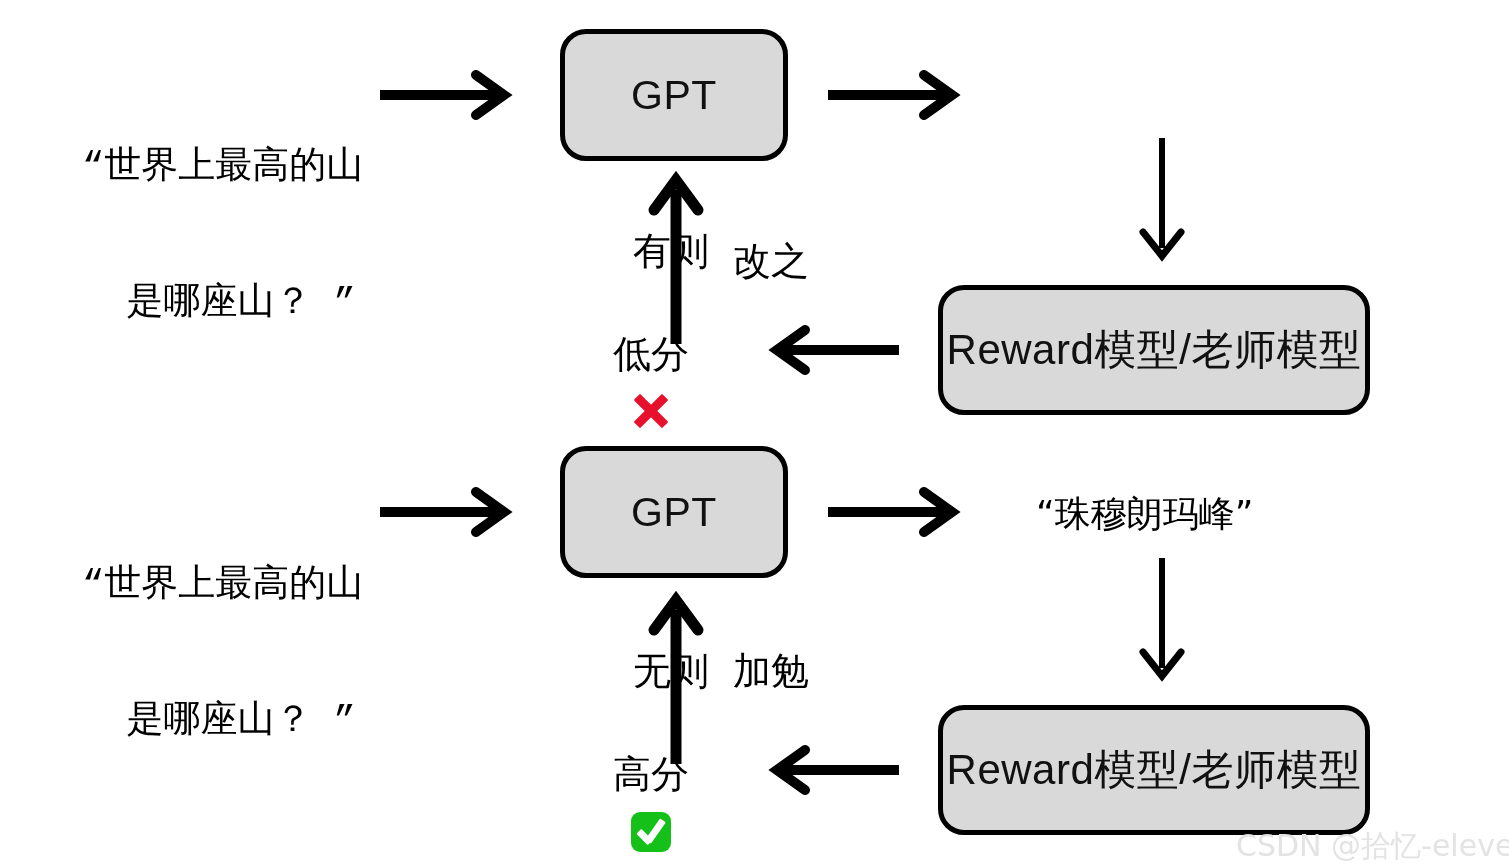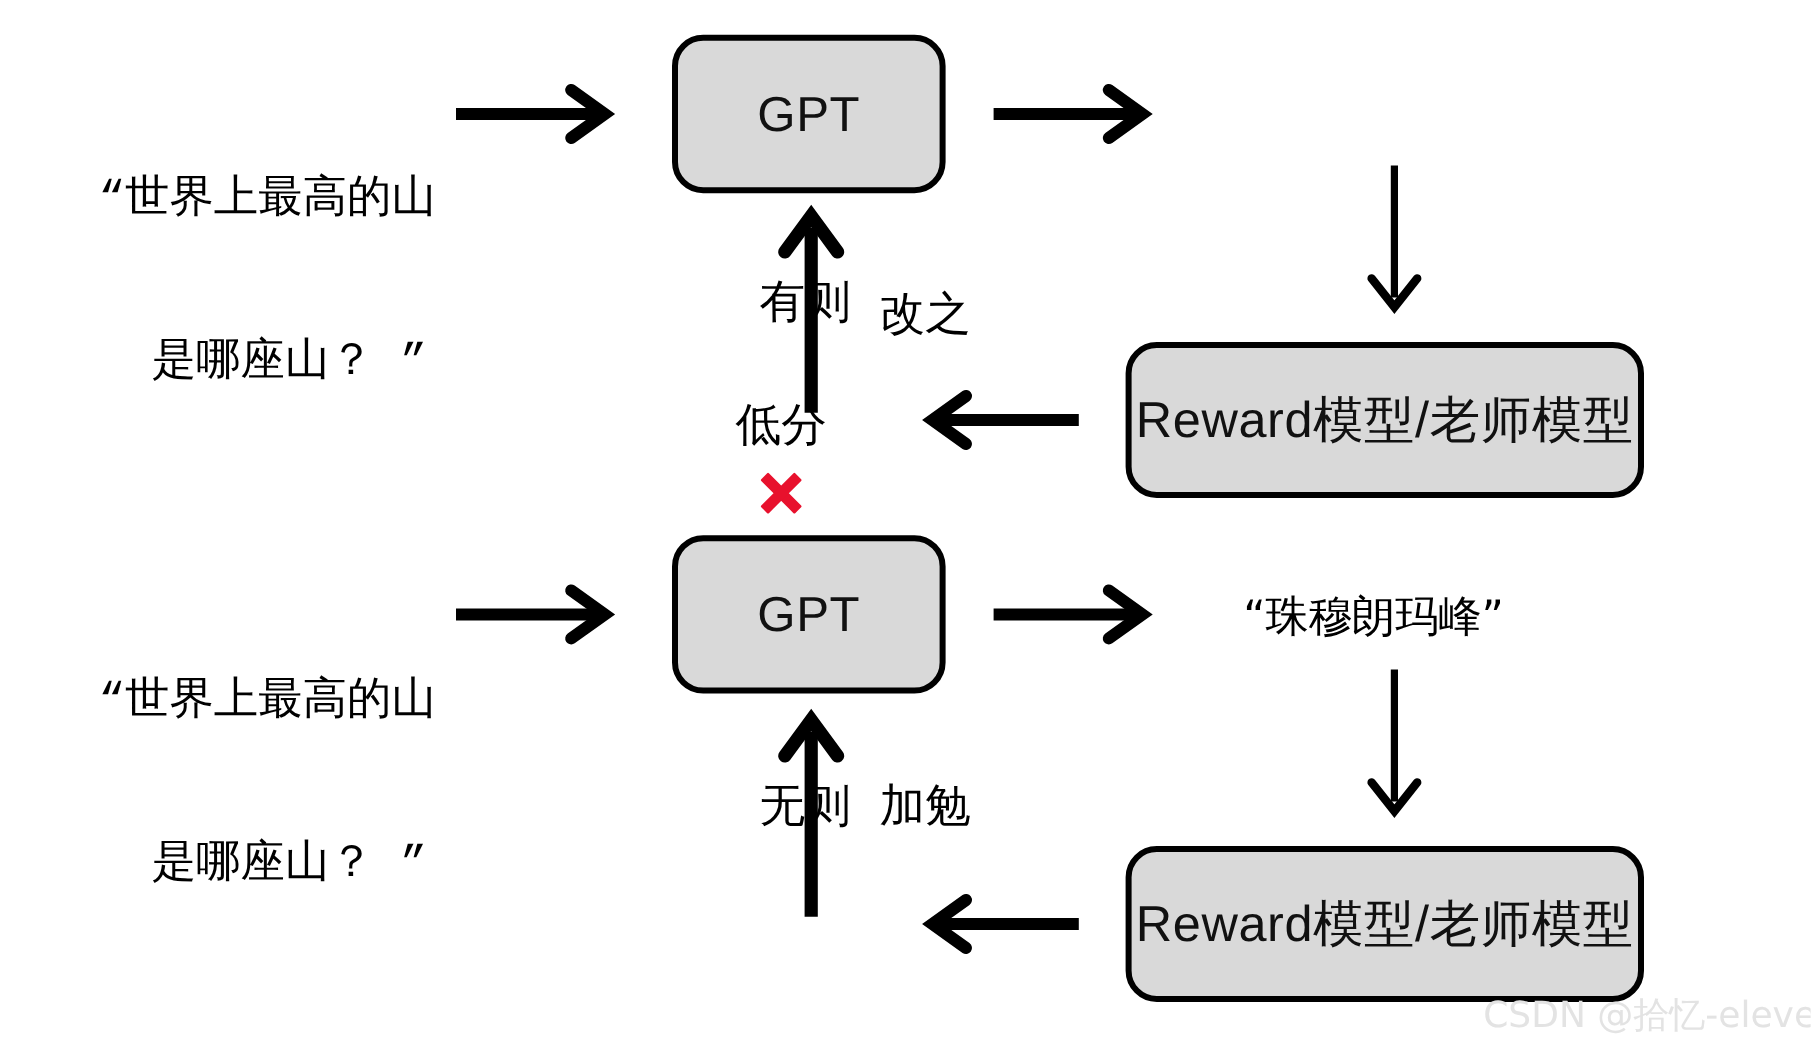--- a/index.html
+++ b/index.html
@@ -235,20 +235,27 @@
     <span class="node-label">Reward模型/老师模型</span>
   </div>
 
   <div class="arrow" style="left:765px; top:745px;">
     <svg width="140" height="50" viewBox="0 0 140 50">
       <path d="M18 25 L134 25" stroke="#000" stroke-width="10" stroke-linecap="butt" fill="none"></path>
       <path d="M40 5 L12 25 L40 45" stroke="#000" stroke-width="10" stroke-linecap="round" stroke-linejoin="miter" fill="none"></path>
     </svg>
   </div>
 
+  <div class="score-row" style="left:613px; top:749px;">
+    <span>高分</span>
+    <span class="mark-check">
+        <i></i>
+        <i></i>
+      </span>
+  </div>
 
   <div class="arrow" style="left:648px; top:592px;">
     <svg width="56" height="180" viewBox="0 0 56 180">
       <path d="M28 172 L28 18" stroke="#000" stroke-width="11" stroke-linecap="butt" fill="none"></path>
       <path d="M6 38 L28 8 L50 38" stroke="#000" stroke-width="11" stroke-linecap="round" stroke-linejoin="miter" fill="none"></path>
     </svg>
   </div>
 
   <div class="side-label" style="left:585px; top:646px;">无则</div>
   <div class="side-label" style="left:685px; top:646px;">加勉</div>

